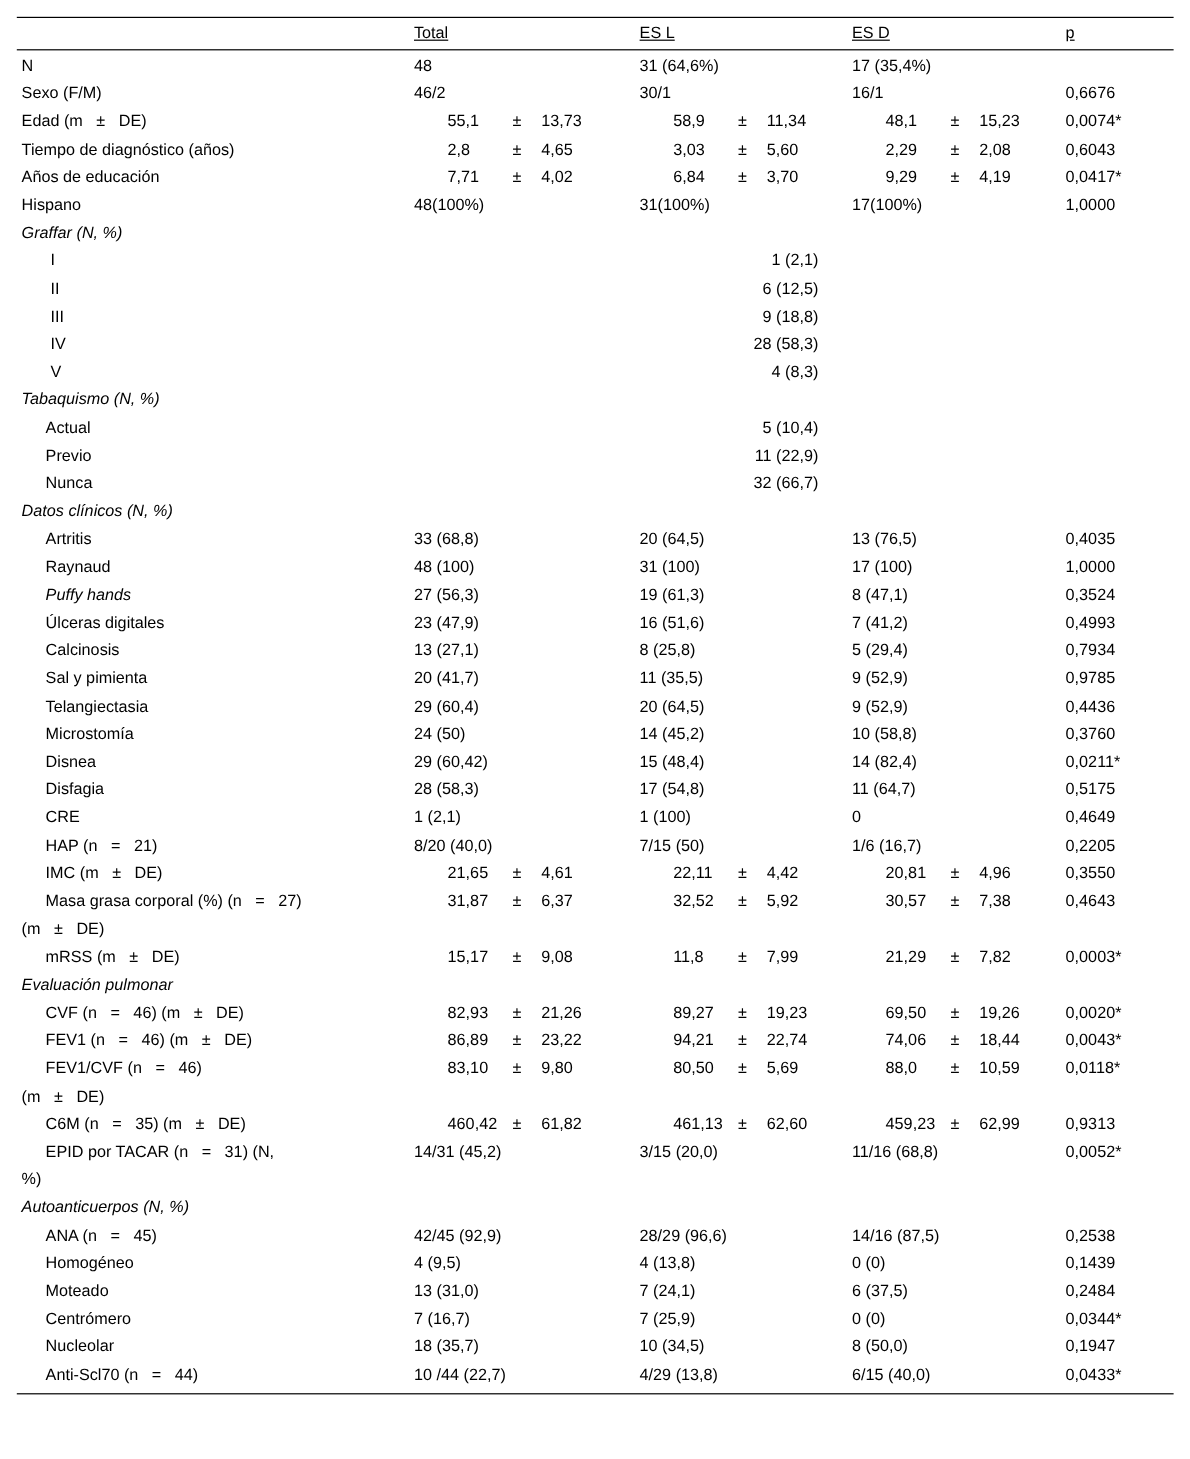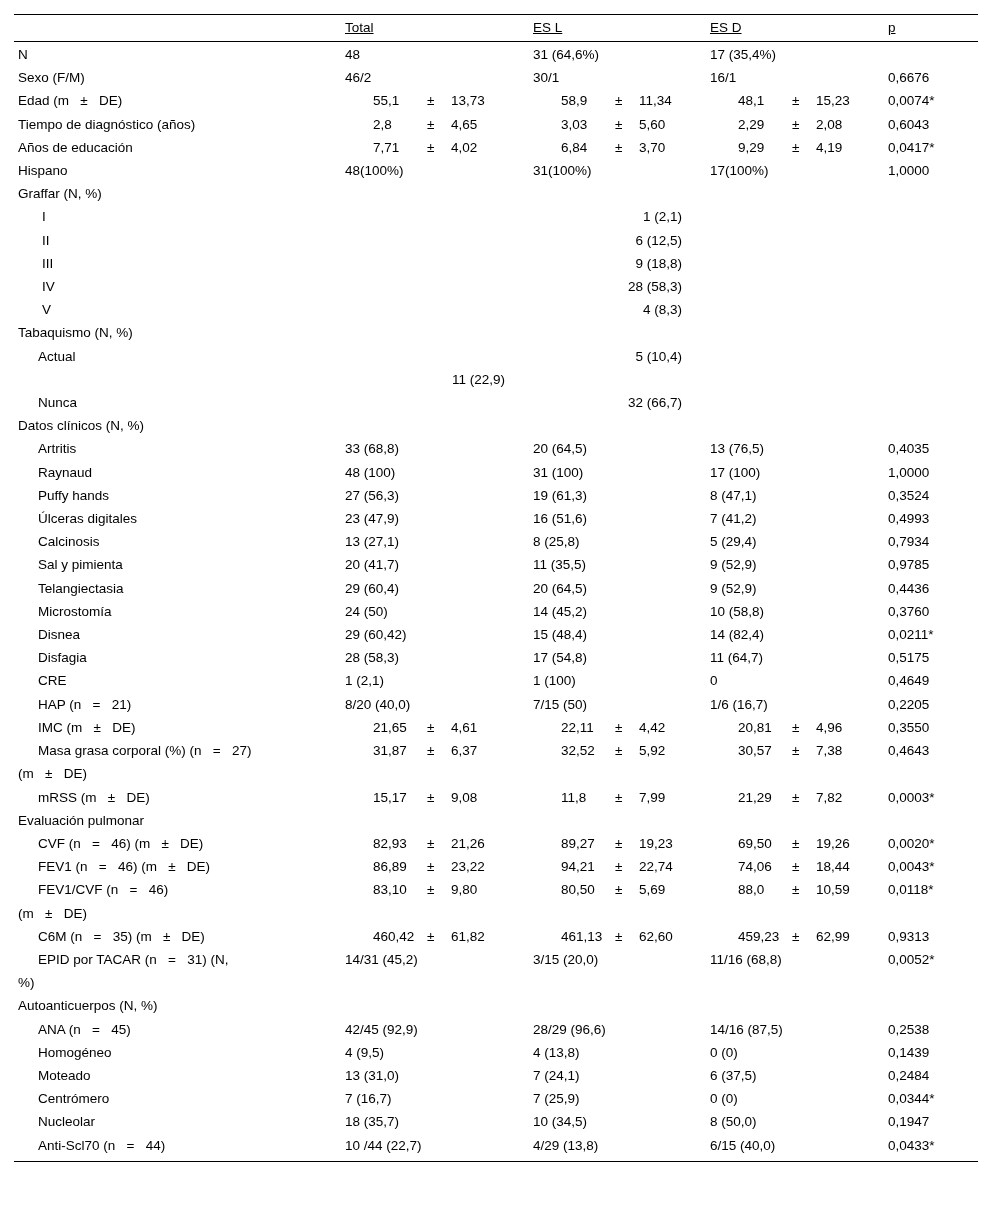--- a/index.html
+++ b/index.html
@@ -28,21 +28,21 @@
   }
   .tbody { padding:1px 0 4px 0; }
   .row { min-height:23.2px; }
   .cell {
     line-height:23.2px;
     white-space:pre-wrap;
   }
   .hdr { line-height:16px;text-decoration:underline; }
   .lbl.i1 { text-indent:20px; }
   .lbl.i2 { text-indent:24px; }
-  .it, .section .lbl { }
+  .it, .section .lbl { font-style:italic; }
   .val.right { text-align:right; padding-right:28px; }
   .pm-m { display:inline-block; width:54px;margin-left:28px; }
   .pm-s { display:inline-block; width:24px; }
 </style>
 </head>
 <body>
 
 <div class="table-wrap">
   <div class="grid-row header-row">
     <div class="cell hdr"></div>
@@ -144,20 +144,21 @@
         <div class="cell val"></div>
       </div>
       <div class="grid-row row">
         <div class="cell lbl i1">Actual</div>
         <div class="cell val"></div>
         <div class="cell val right">5 (10,4)</div>
         <div class="cell val"></div>
         <div class="cell val"></div>
       </div>
       <div class="grid-row row">
+        <div class="cell lbl i1">Previo</div>
         <div class="cell val"></div>
         <div class="cell val right">11 (22,9)</div>
         <div class="cell val"></div>
         <div class="cell val"></div>
       </div>
       <div class="grid-row row">
         <div class="cell lbl i1">Nunca</div>
         <div class="cell val"></div>
         <div class="cell val right">32 (66,7)</div>
         <div class="cell val"></div>

